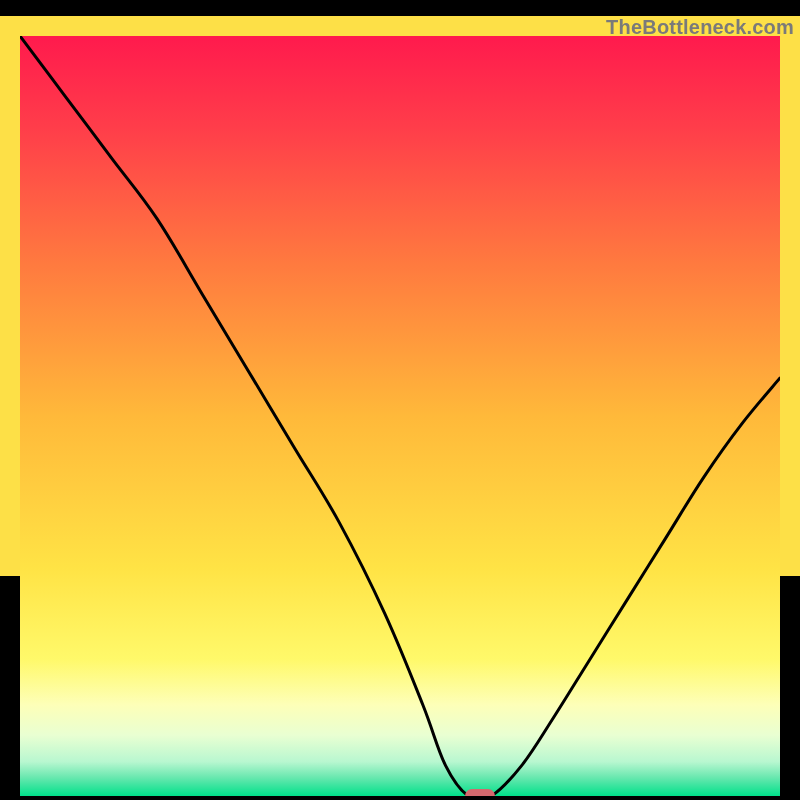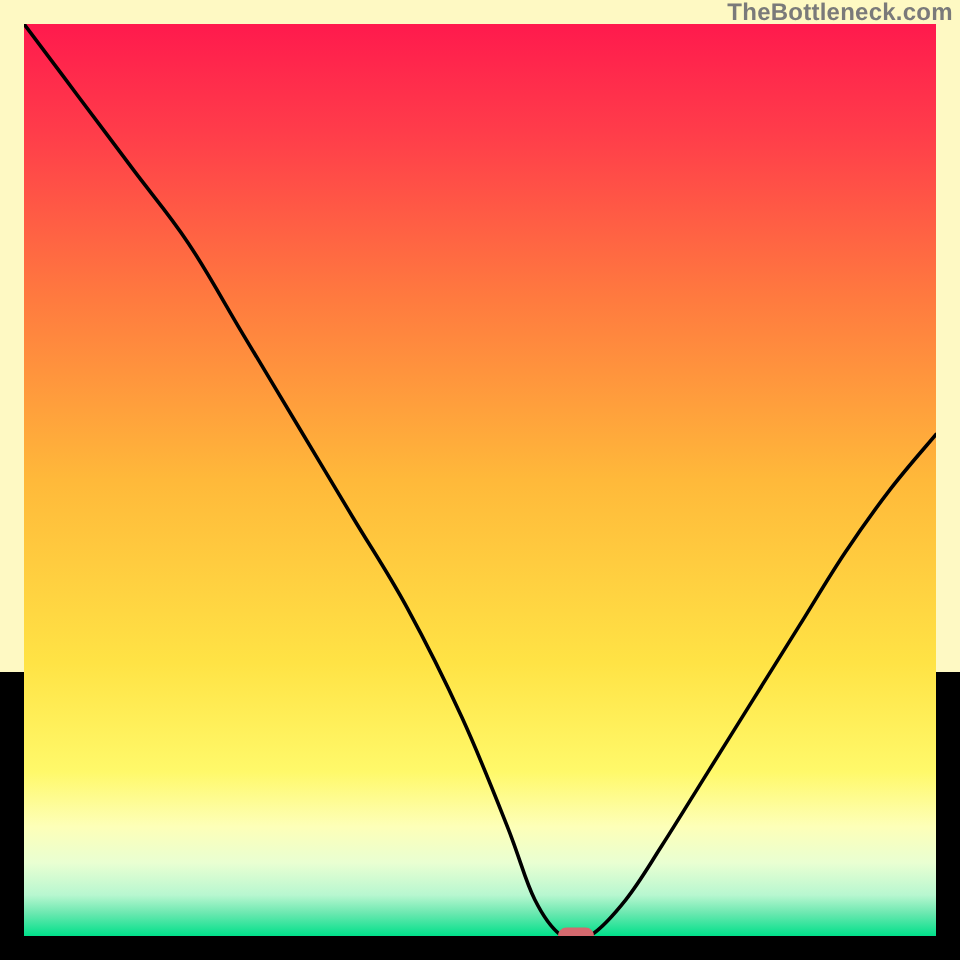--- a/index.html
+++ b/index.html
@@ -6,24 +6,24 @@
     margin: 0;
     padding: 0;
     width: 800px;
     height: 800px;
     background: #000;
     overflow: hidden;
   }
   .frame {
     position: absolute;
     left: 0;
-    top: 0;
+    top: 16px;
     width: 800px;
     height: 560px;
-    background: #fef9c3;
+    background: #fde047;
   }
   .plot {
     position: absolute;
     left: 20px;
     top: 20px;
     width: 760px;
     height: 760px;
     overflow: hidden;
   }
   .gradient {

